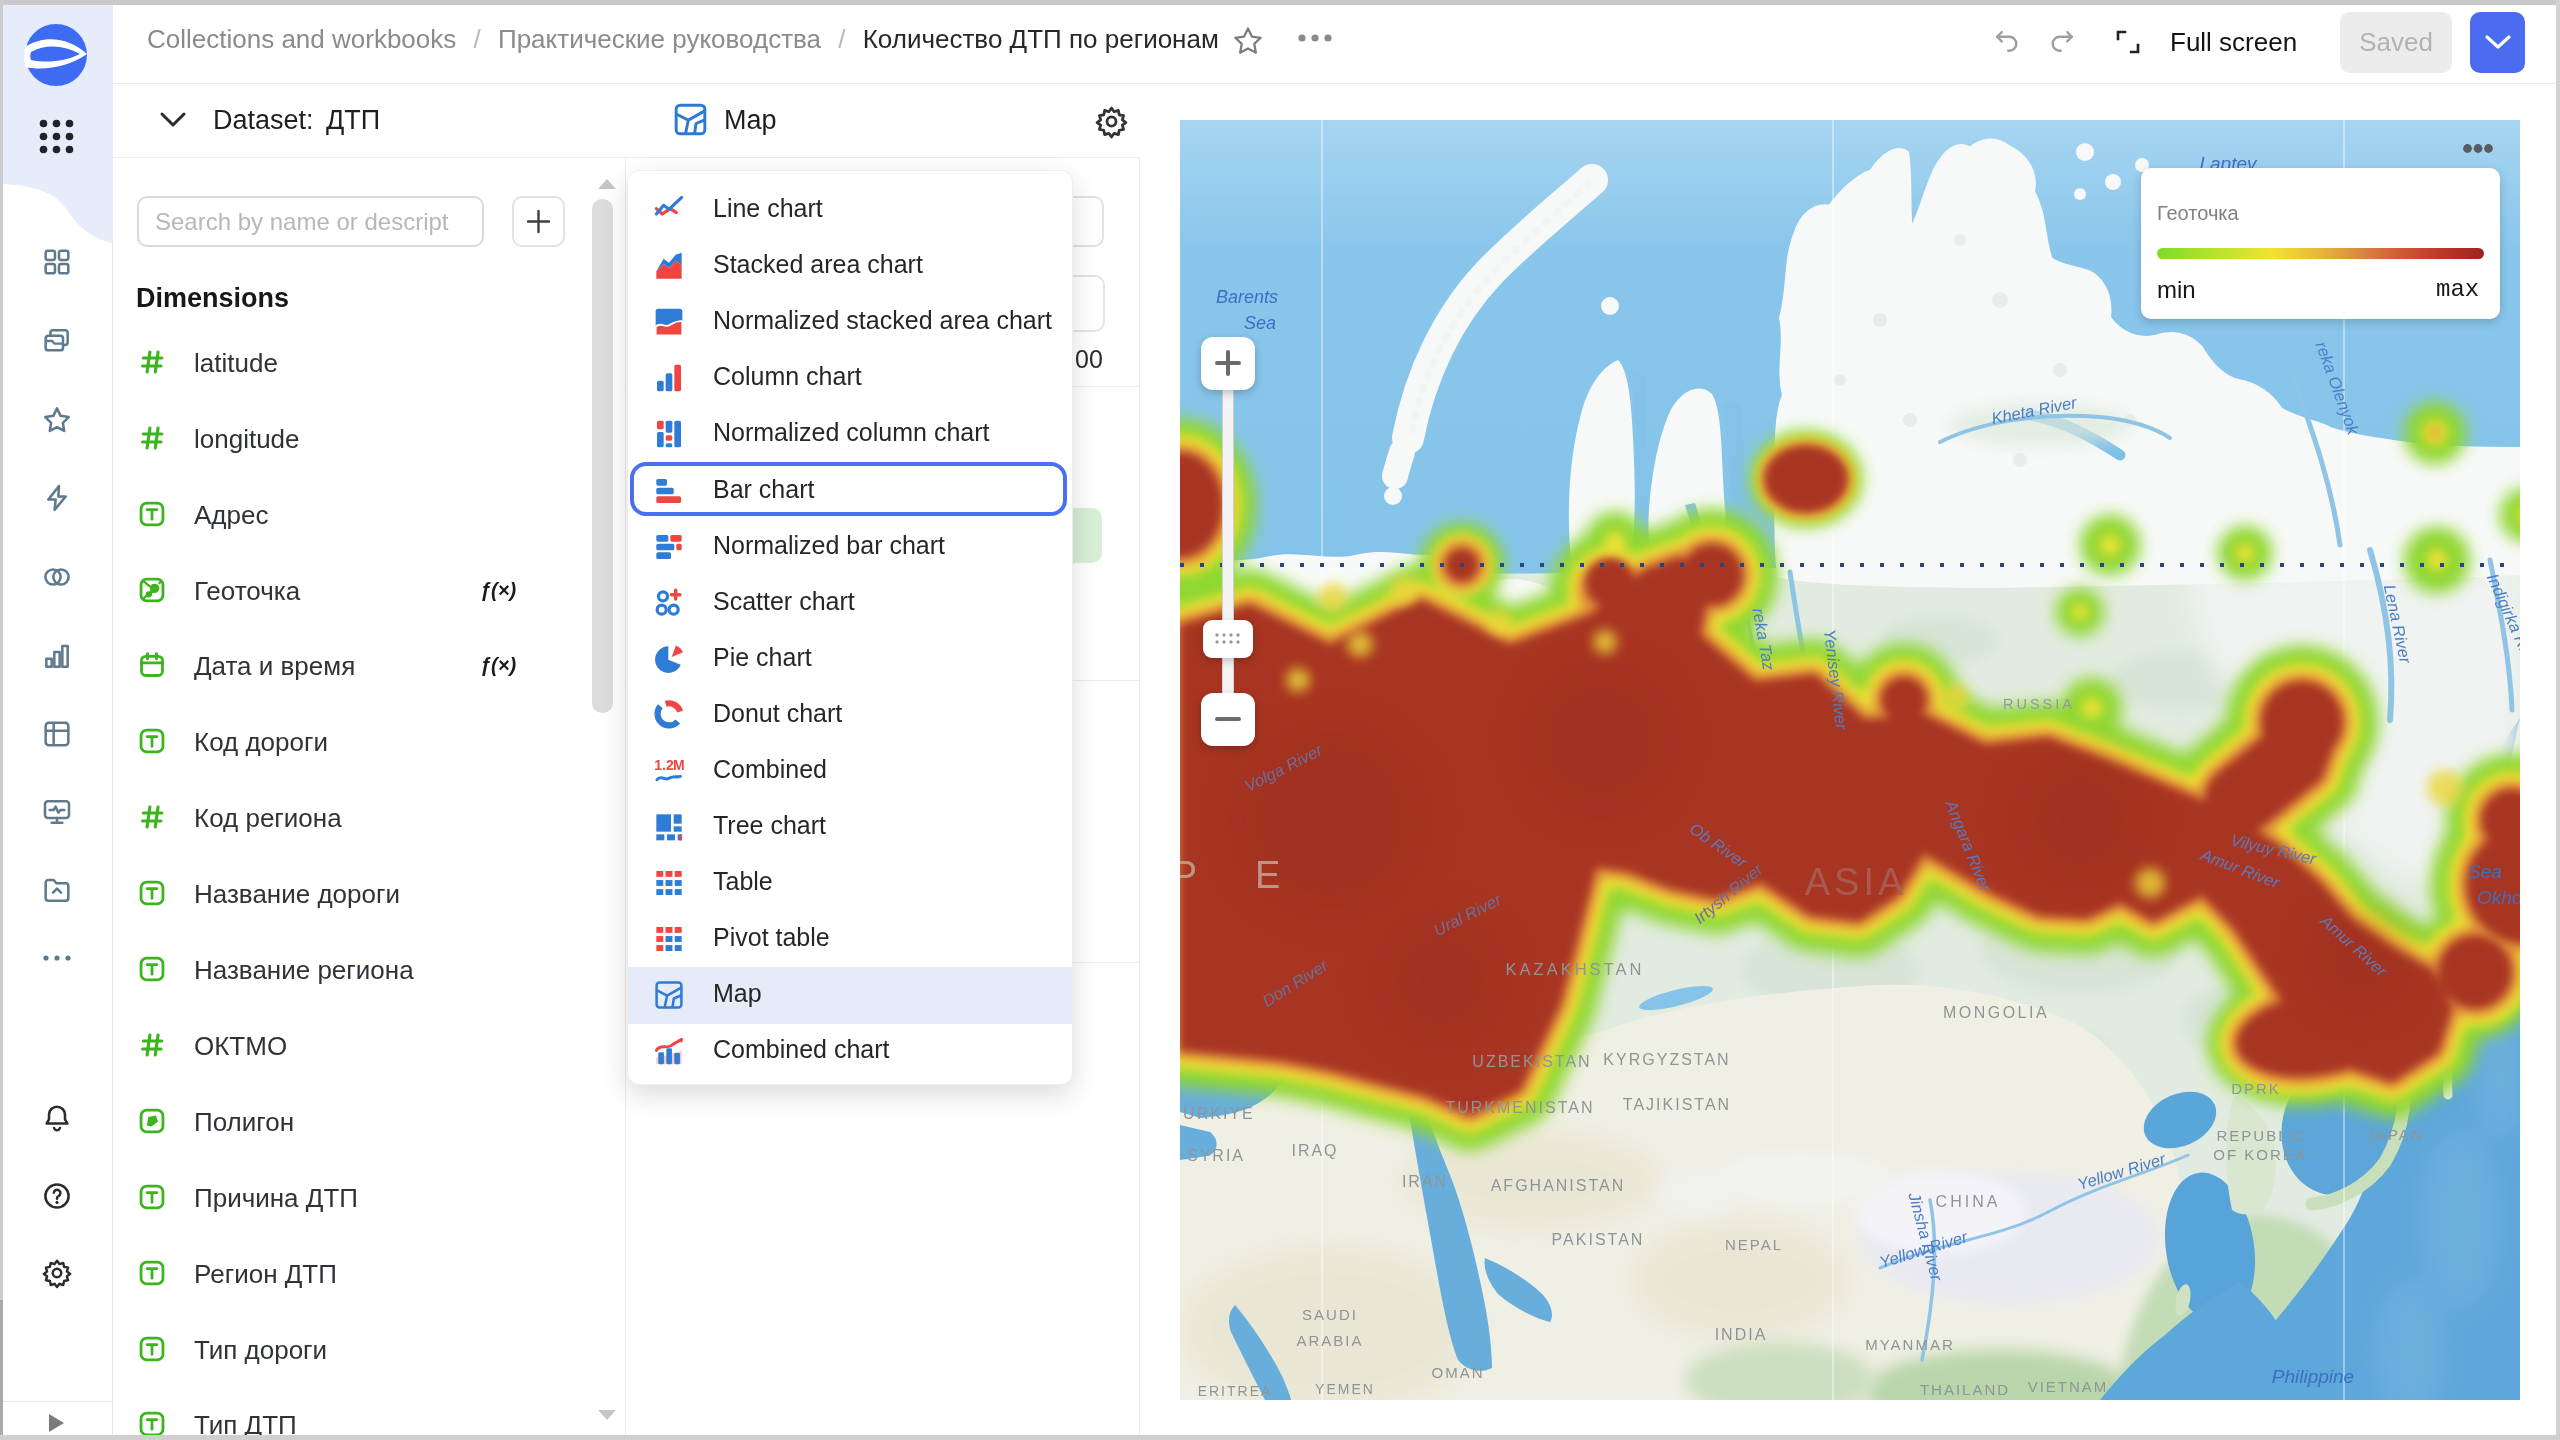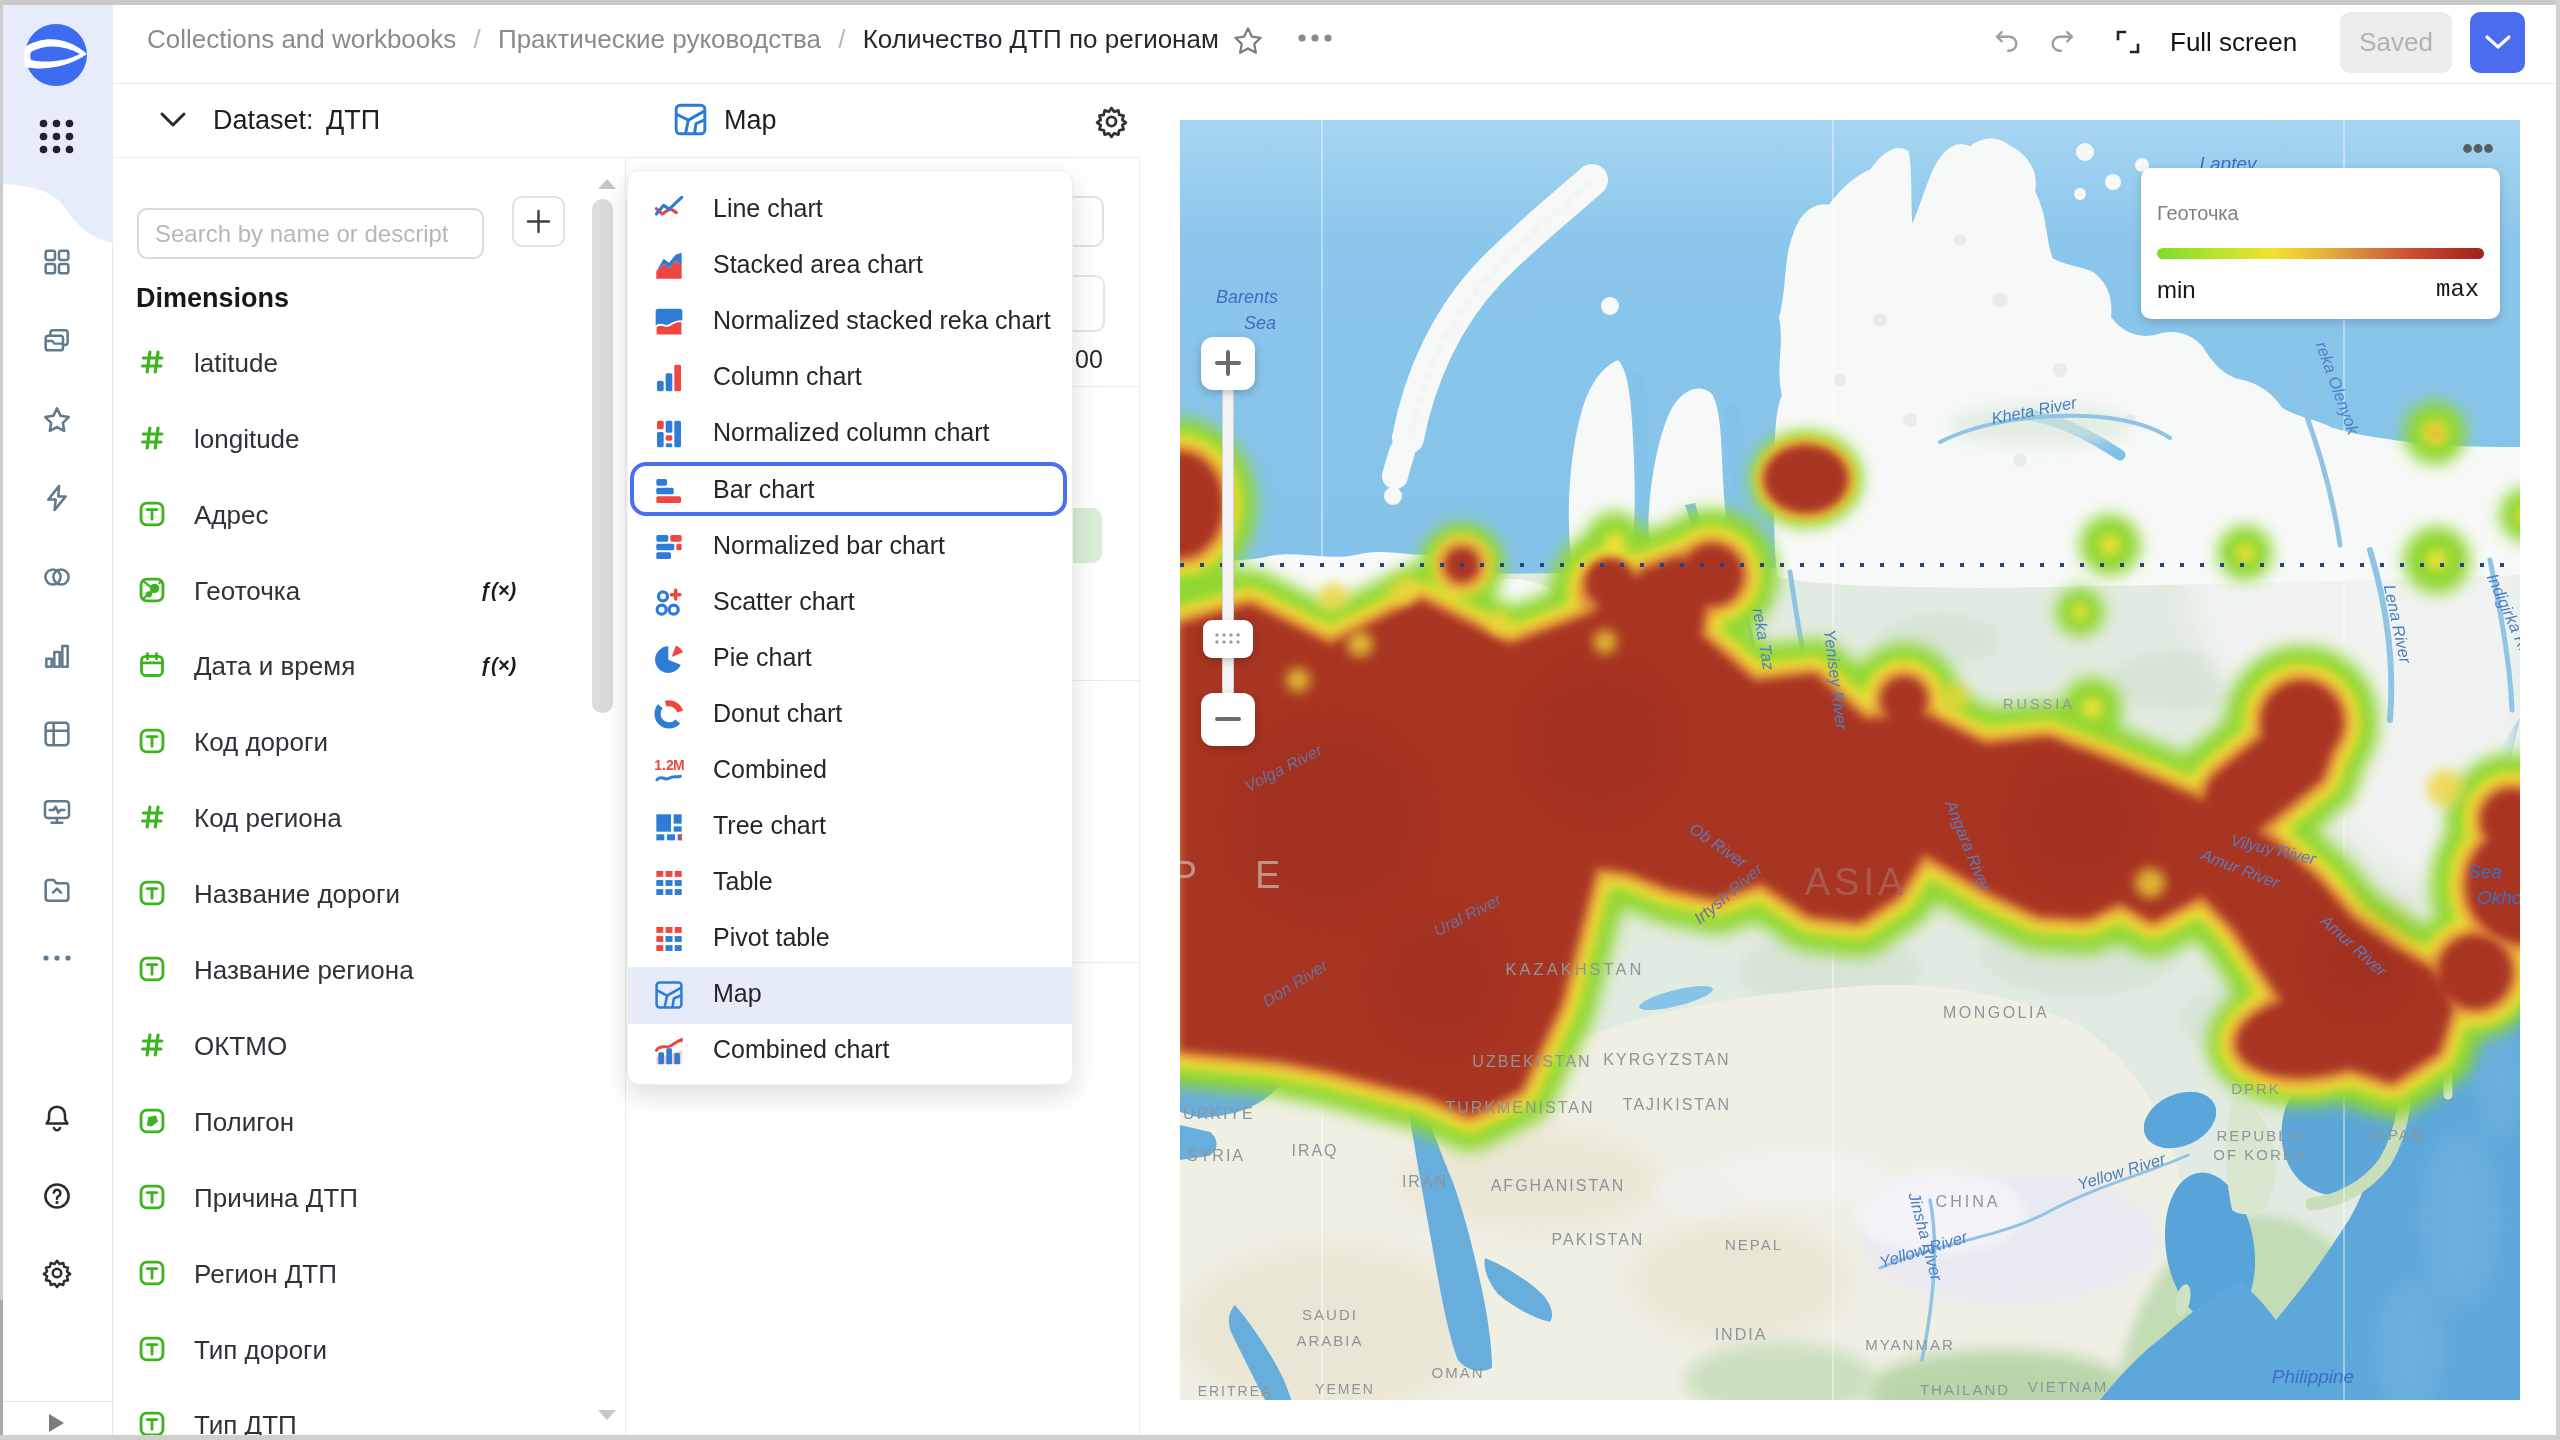--- a/index.html
+++ b/index.html
@@ -20,21 +20,21 @@
   #crumbs .last { color:#26282d; }
 
   
   #rail { left:3px; top:5px; width:110px; height:1430px; background:#fff; border-right:1px solid #e6e6e6; }
   .railitem { position:absolute; left:41px; width:32px; height:32px; }
 
   
   #dspanel { left:113px; top:84px; width:513px; height:1352px; background:#fff; border-right:1px solid #ececec; }
   #dshead { left:113px; top:84px; width:513px; height:74px; border-bottom:1px solid #ececec; background:#fff; }
   #search { left:137px; top:196px; width:347px; height:51px; border:2px solid #d9d9d9; border-radius:10px;
-    color:#b4b8bd; font-size:24px; line-height:48px; padding-left:16px; white-space:nowrap; overflow:hidden;margin-top:12px; }
+    color:#b4b8bd; font-size:24px; line-height:48px; padding-left:16px; white-space:nowrap; overflow:hidden; }
   #addbtn { left:512px; top:196px; width:53px; height:51px; border:2px solid #e2e2e2; border-radius:10px; }
   #dimtitle { left:136px; top:283px; font-size:27px; font-weight:bold; color:#17181c; }
   .frow { position:absolute; left:136px; width:470px; height:30px; }
   .frow .ficon { position:absolute; left:2px; top:0px; width:28px; height:28px; }
   .frow .flabel { position:absolute; left:58px; top:0px; font-size:26px; color:#303239; white-space:nowrap; }
   .frow .fx { position:absolute; left:344px; top:3px; font-size:20px; color:#1b1b1b; font-weight:bold; font-style:italic; }
 
   
   #midpanel { left:626px; top:84px; width:514px; height:1352px; background:#fff; border-right:1px solid #ececec; }
   #midhead { left:626px; top:84px; width:514px; height:74px; border-bottom:1px solid #ececec; background:#fff; }
@@ -694,21 +694,21 @@
         <path d="M2.5 21.5 V16 L8 10.5 L12 13.5 L17 8 L21.5 11 V21.5 Z" fill="#f04641"></path>
         <path d="M2.5 16 L8 6.5 L12 9.5 L17 3.5 L21.5 2 V11 L17 8 L12 13.5 L8 10.5 Z" fill="#2e7cd6"></path>
       </svg>
       <span class="mlabel">Stacked area chart</span>
     </div>
 <div class="mrow" style="top:122px">
       <svg class="micon" viewBox="0 0 24 24">
         <rect x="2" y="2" width="20" height="20" rx="2" fill="#2e7cd6"></rect>
         <path d="M2 22 V15.5 C6 11.5 8 16.5 12 14.5 C16 12.5 18 10.5 22 11.5 V22 Z" fill="#f04641" stroke="#fff" stroke-width="1.4"></path>
       </svg>
-      <span class="mlabel">Normalized stacked reka chart</span>
+      <span class="mlabel">Normalized stacked area chart</span>
     </div>
 <div class="mrow" style="top:178px">
       <svg class="micon" viewBox="0 0 24 24">
         <rect x="3" y="14" width="5" height="8" rx="1.2" fill="#2e7cd6"></rect>
         <rect x="9.5" y="8.5" width="5" height="13.5" rx="1.2" fill="#2e7cd6"></rect>
         <rect x="16" y="2" width="5" height="20" rx="1.2" fill="#f04641"></rect>
       </svg>
       <span class="mlabel">Column chart</span>
     </div>
 <div class="mrow" style="top:234px">

